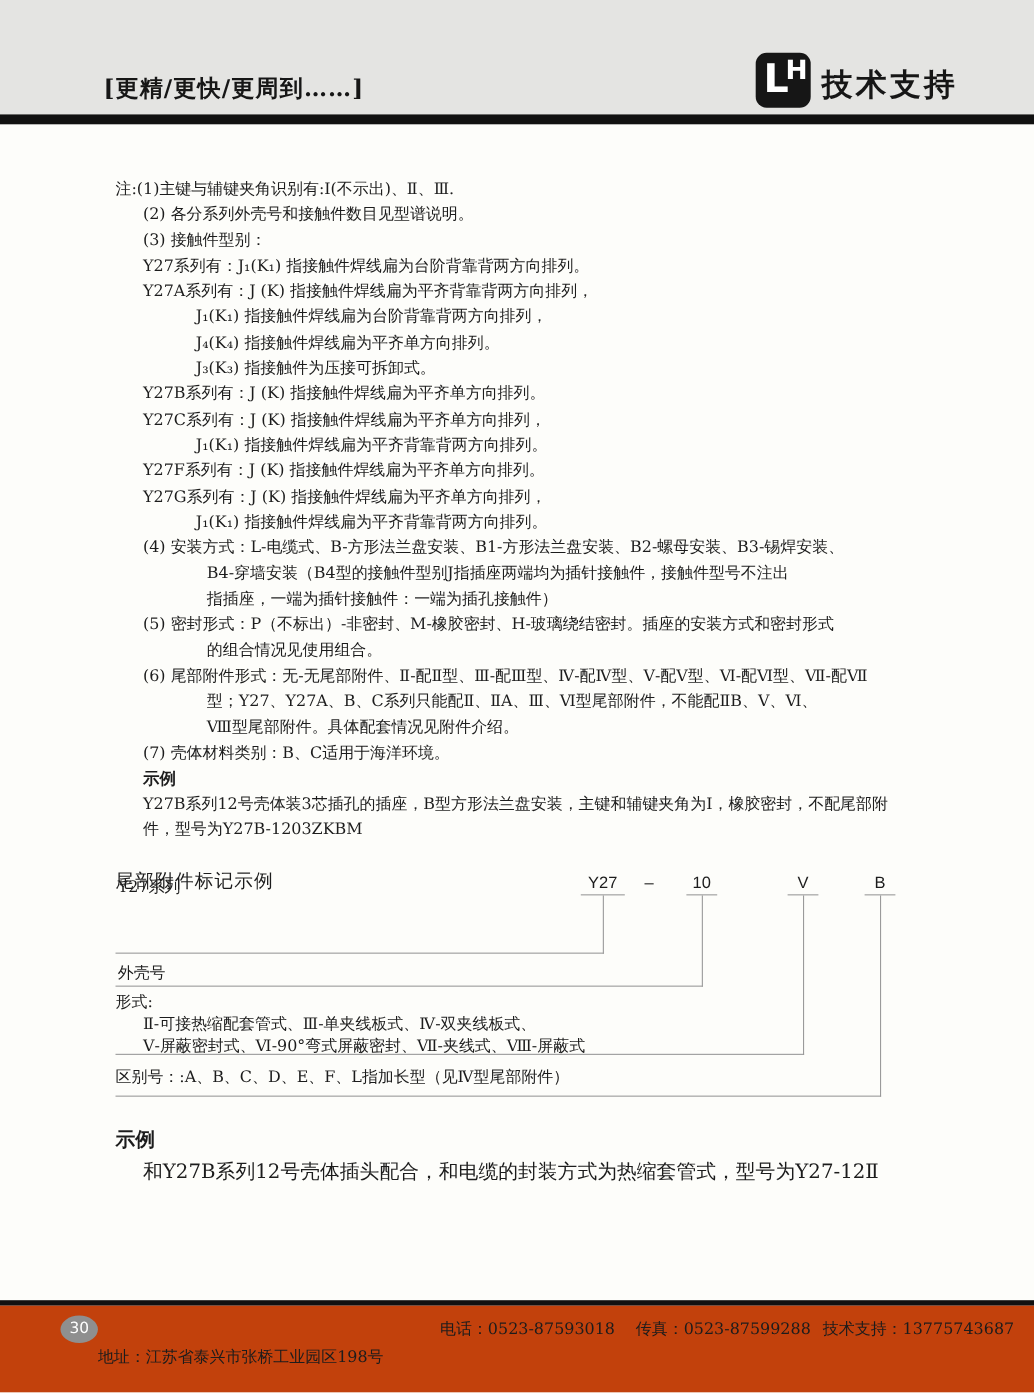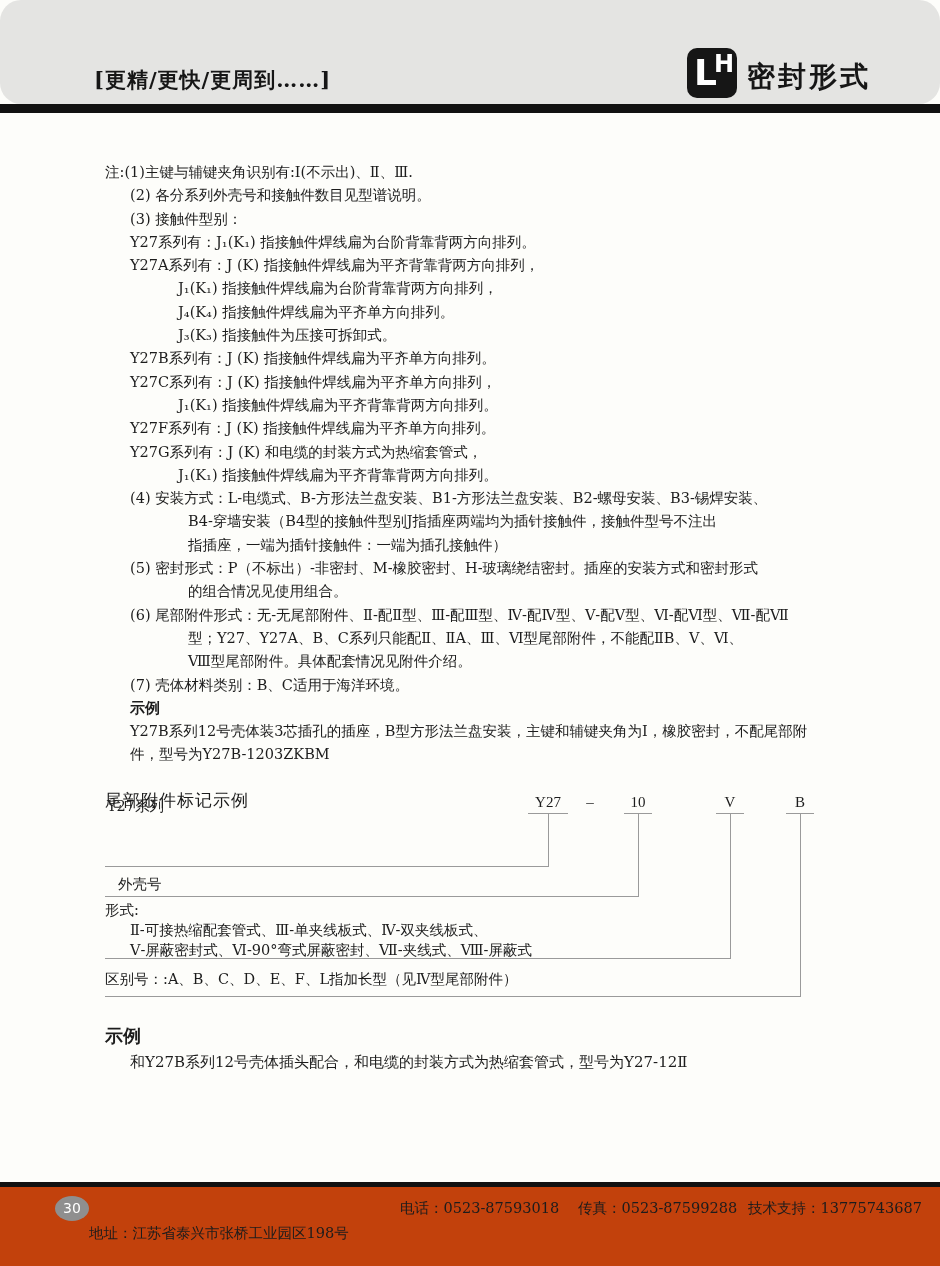--- a/index.html
+++ b/index.html
@@ -1,63 +1,63 @@
 <!DOCTYPE html>
 <html><head>
 <meta charset="utf-8">
 <style>
   html,body{margin:0;padding:0;}
   #page{position:relative;width:940px;height:1266px;background:#fdfdfa;overflow:hidden;
         font-family:"DejaVu Serif","Liberation Serif",serif;color:#1c1c1c;}
   
-  #header{position:absolute;left:0;top:0;width:940px;height:104px;background:#e4e4e2;border-radius:21px;}
+  #header{position:absolute;left:0;top:0;width:940px;height:104px;background:#e4e4e2;}
   #tagline{position:absolute;left:94px;top:66px;font-size:21px;font-weight:bold;letter-spacing:1px;color:#161616;}
   #logo{position:absolute;left:687px;top:48px;width:50px;height:50px;background:#161616;border-radius:10px;}
   #logo .l{position:absolute;left:7px;top:4px;color:#fff;font-family:"DejaVu Sans","Liberation Sans",sans-serif;font-weight:bold;font-size:36px;line-height:42px;}
   #logo .h{position:absolute;left:27px;top:2px;color:#fff;font-family:"DejaVu Sans","Liberation Sans",sans-serif;font-weight:bold;font-size:24px;line-height:28px;}
   #brand{position:absolute;left:747px;top:58px;font-family:"DejaVu Sans","Liberation Sans",sans-serif;font-weight:bold;font-size:28px;letter-spacing:3px;color:#161616;}
   #top-bar{position:absolute;left:0;top:104px;width:940px;height:9px;background:#111;}
   
   #notes{position:absolute;left:105px;top:161px;width:760px;font-size:14.5px;line-height:23.3px;}
   .nl{white-space:pre;}
   .i0{margin-left:0;}
   .i1{margin-left:25px;}
   .i2{margin-left:73px;}
   .i3{margin-left:83px;}
   .bold{font-weight:bold;font-family:"DejaVu Sans","Liberation Sans",sans-serif;font-size:15px;}
   
   .sect-title{position:absolute;left:105px;top:789px;font-family:"DejaVu Sans","Liberation Sans",sans-serif;font-weight:normal;font-size:17px;letter-spacing:1px;}
   .code{position:absolute;top:792px;height:21px;line-height:21px;text-align:center;
-        font-family:Liberation Serif, serif;font-size:15px;}
+        font-family:Liberation Sans, sans-serif;font-size:15px;}
   .code.u{border-bottom:1px solid #9a9a9a;}
   #code-series{left:528px;width:40px;}
   #code-dash{left:582px;width:16px;}
   #code-shell{left:624px;width:28px;}
   #code-form{left:716px;width:28px;}
   #code-dist{left:786px;width:28px;}
   .vline{position:absolute;width:1px;background:#9a9a9a;}
   #v1{left:548px;top:814px;height:53px;}
   #v2{left:638px;top:814px;height:83px;}
   #v3{left:730px;top:814px;height:145px;}
   #v4{left:800px;top:814px;height:183px;}
   .hline{position:absolute;height:1px;background:#9a9a9a;left:105px;}
   #h1{top:866px;width:444px;}
   #h2{top:896px;width:534px;}
   #h3{top:958px;width:626px;}
   #h4{top:996px;width:696px;}
   .dlabel{position:absolute;font-size:14.5px;white-space:pre;}
   #lab-series{left:107px;top:797px;}
-  #lab-shell{left:118px;top:875px;}
+  #lab-shell{left:107px;top:875px;}
   #lab-form{left:105px;top:901px;}
   #lab-form-1{left:130px;top:921px;}
   #lab-form-2{left:130px;top:941px;}
   #lab-dist{left:105px;top:970px;}
   
   #example-heading{position:absolute;left:105px;top:1024px;font-family:"DejaVu Sans","Liberation Sans",sans-serif;font-weight:bold;font-size:18px;}
-  #example-text{position:absolute;left:130px;top:1053px;font-size:15px;white-space:pre;}
+  #example-text{position:absolute;left:130px;top:1053px;font-size:18px;white-space:pre;}
   
   #bottom-bar{position:absolute;left:0;top:1182px;width:940px;height:5px;background:#111;}
   #footer{position:absolute;left:0;top:1187px;width:940px;height:79px;background:#c2410c;padding-left:20px;}
   #page-badge{position:absolute;left:55px;top:9px;width:34px;height:25px;border-radius:50%;
               background:#8f8f8f;color:#fff;text-align:center;line-height:25px;
               font-family:"DejaVu Sans","Liberation Sans",sans-serif;font-size:14px;}
   .ftext{position:absolute;top:12px;font-size:14.5px;white-space:pre;color:#1c1c1c;}
   #f-address{left:89px;margin-top:25px;}
   #f-phone{left:400px;}
   #f-fax{left:578px;}
@@ -67,38 +67,38 @@
 <body>
 
 <div id="page">
 
   <div id="header">
     <div id="tagline">[更精/更快/更周到……]</div>
     <div id="logo">
       <span class="l">L</span>
       <span class="h">H</span>
     </div>
-    <div id="brand">密封形式</div>
+    <div id="brand">技术支持</div>
   </div>
   <div id="top-bar"></div>
 
   <div id="notes">
     <div class="nl i0">注:(1)主键与辅键夹角识别有:I(不示出)、Ⅱ、Ⅲ.</div>
     <div class="nl i1">(2) 各分系列外壳号和接触件数目见型谱说明。</div>
     <div class="nl i1">(3) 接触件型别：</div>
     <div class="nl i1">Y27系列有：J₁(K₁) 指接触件焊线扁为台阶背靠背两方向排列。</div>
     <div class="nl i1">Y27A系列有：J (K) 指接触件焊线扁为平齐背靠背两方向排列，</div>
     <div class="nl i2">J₁(K₁) 指接触件焊线扁为台阶背靠背两方向排列，</div>
     <div class="nl i2">J₄(K₄) 指接触件焊线扁为平齐单方向排列。</div>
     <div class="nl i2">J₃(K₃) 指接触件为压接可拆卸式。</div>
     <div class="nl i1">Y27B系列有：J (K) 指接触件焊线扁为平齐单方向排列。</div>
     <div class="nl i1">Y27C系列有：J (K) 指接触件焊线扁为平齐单方向排列，</div>
     <div class="nl i2">J₁(K₁) 指接触件焊线扁为平齐背靠背两方向排列。</div>
     <div class="nl i1">Y27F系列有：J (K) 指接触件焊线扁为平齐单方向排列。</div>
-    <div class="nl i1">Y27G系列有：J (K) 和电缆的封装方式为热缩套管式，</div>
+    <div class="nl i1">Y27G系列有：J (K) 指接触件焊线扁为平齐单方向排列，</div>
     <div class="nl i2">J₁(K₁) 指接触件焊线扁为平齐背靠背两方向排列。</div>
     <div class="nl i1">(4) 安装方式：L-电缆式、B-方形法兰盘安装、B1-方形法兰盘安装、B2-螺母安装、B3-锡焊安装、</div>
     <div class="nl i3">B4-穿墙安装（B4型的接触件型别J指插座两端均为插针接触件，接触件型号不注出</div>
     <div class="nl i3">指插座，一端为插针接触件：一端为插孔接触件）</div>
     <div class="nl i1">(5) 密封形式：P（不标出）-非密封、M-橡胶密封、H-玻璃绕结密封。插座的安装方式和密封形式</div>
     <div class="nl i3">的组合情况见使用组合。</div>
     <div class="nl i1">(6) 尾部附件形式：无-无尾部附件、Ⅱ-配Ⅱ型、Ⅲ-配Ⅲ型、Ⅳ-配Ⅳ型、Ⅴ-配Ⅴ型、Ⅵ-配Ⅵ型、Ⅶ-配Ⅶ</div>
     <div class="nl i3">型；Y27、Y27A、B、C系列只能配Ⅱ、ⅡA、Ⅲ、Ⅵ型尾部附件，不能配ⅡB、Ⅴ、Ⅵ、</div>
     <div class="nl i3">Ⅷ型尾部附件。具体配套情况见附件介绍。</div>
     <div class="nl i1">(7) 壳体材料类别：B、C适用于海洋环境。</div>

